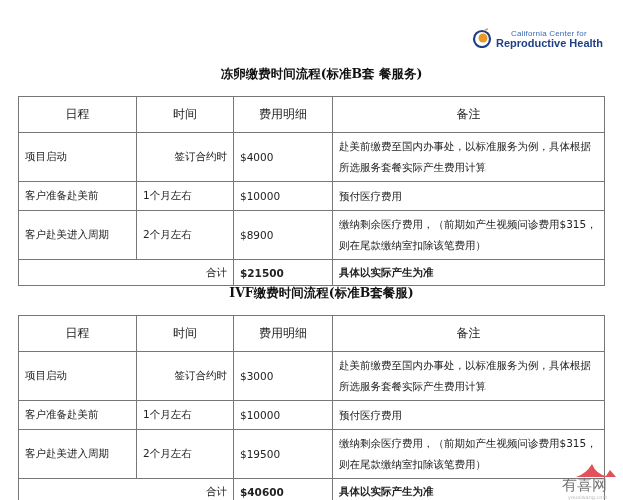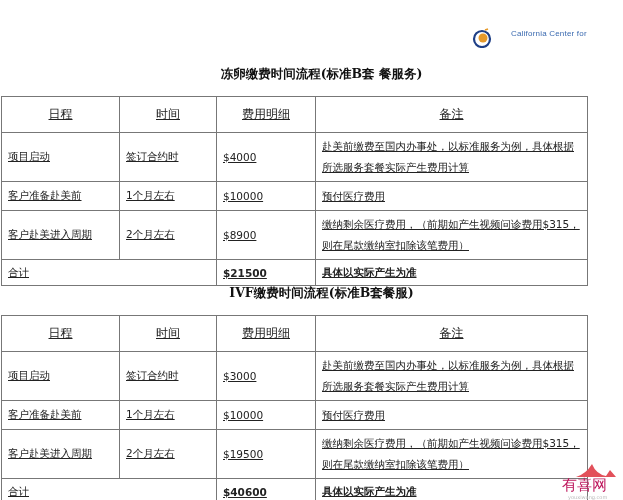--- a/index.html
+++ b/index.html
@@ -8,49 +8,50 @@
     font-family:"DejaVu Sans", sans-serif; color:#222;
   }
   .logo { position:absolute; left:472px; top:26px; width:150px; height:28px; }
   .logo-mark { position:absolute; left:0; top:2px; width:20px; height:20px; }
   .logo-line1 { position:absolute; left:24px; top:3px; font-size:8px; color:#3a6ab0; font-family:"Liberation Sans", sans-serif; letter-spacing:0.2px; white-space:nowrap;margin-left:15px; }
   .logo-line2 { position:absolute; left:24px; top:11px; font-size:11px; font-weight:bold; color:#1e3f86; font-family:"Liberation Sans", sans-serif; white-space:nowrap; }
   .title { position:absolute; left:10px; width:623px; text-align:center; font-family:"DejaVu Serif", serif; font-weight:bold; font-size:12.5px; color:#111; }
   .title1 { top:66px; }
   .title2 { top:285px; }
   table.fee {
-    position:absolute; left:1px; width:586px; border-collapse:collapse; table-layout:fixed;
-    font-size:10.5px; color:#222;text-decoration:underline;
+    position:absolute; left:18px; width:586px; border-collapse:collapse; table-layout:fixed;
+    font-size:10.5px; color:#222;
   }
   table.fee td, table.fee th { border:1px solid #777; padding:0 6px; vertical-align:middle; }
   table.fee { border:1.5px solid #222; }
   table.fee th { font-weight:normal; font-size:12px; text-align:center; height:35px; }
-  table.fee td.c { text-align:left; }
+  table.fee td.c { text-align:right; }
   table.fee td.l { text-align:left; }
   table.fee td.note { line-height:21px; padding:3px 6px; }
   table.fee tr.r-tall td { height:32px; }
   table.fee tr.r-short td { height:22px; }
   table.fee tr.r-total td { height:25px; }
   .bold { font-weight:bold; }
   .t1 { top:96px; }
   .t2 { top:315px; }
   .watermark { position:absolute; left:562px; top:462px; width:60px; height:38px; }
-  .wm-text { position:absolute; left:0; top:14px; font-size:15px; color:#be185d; font-family:"DejaVu Serif", serif; white-space:nowrap; }
+  .wm-text { position:absolute; left:0; top:14px; font-size:15px; color:#737373; font-family:"DejaVu Serif", serif; white-space:nowrap; }
   .wm-sub { position:absolute; left:6px; top:32px; font-size:5px; color:#bbb; white-space:nowrap; }
 </style>
 </head>
 <body>
 
 <div class="logo">
   <svg class="logo-mark" viewBox="0 0 20 20">
     <circle cx="10" cy="11" r="8" fill="none" stroke="#1e3f86" stroke-width="2.2"></circle>
     <circle cx="11" cy="10" r="4.5" fill="#e79a2a"></circle>
     <path d="M13 2 L16 1" stroke="#e79a2a" stroke-width="1.5"></path>
   </svg>
   <span class="logo-line1">California Center for</span>
+  <span class="logo-line2">Reproductive Health</span>
 </div>
 
 <div class="title title1">冻卵缴费时间流程(标准B套 餐服务)</div>
 
 <table class="fee t1">
   <colgroup>
       <col style="width:118px">
       <col style="width:97px">
       <col style="width:99px">
       <col style="width:272px">

